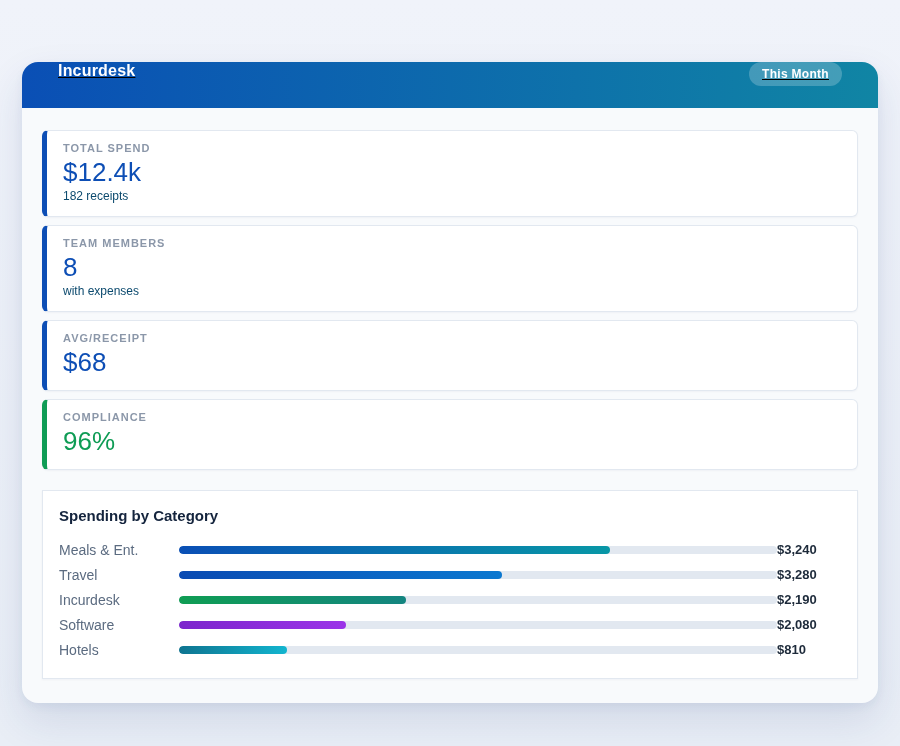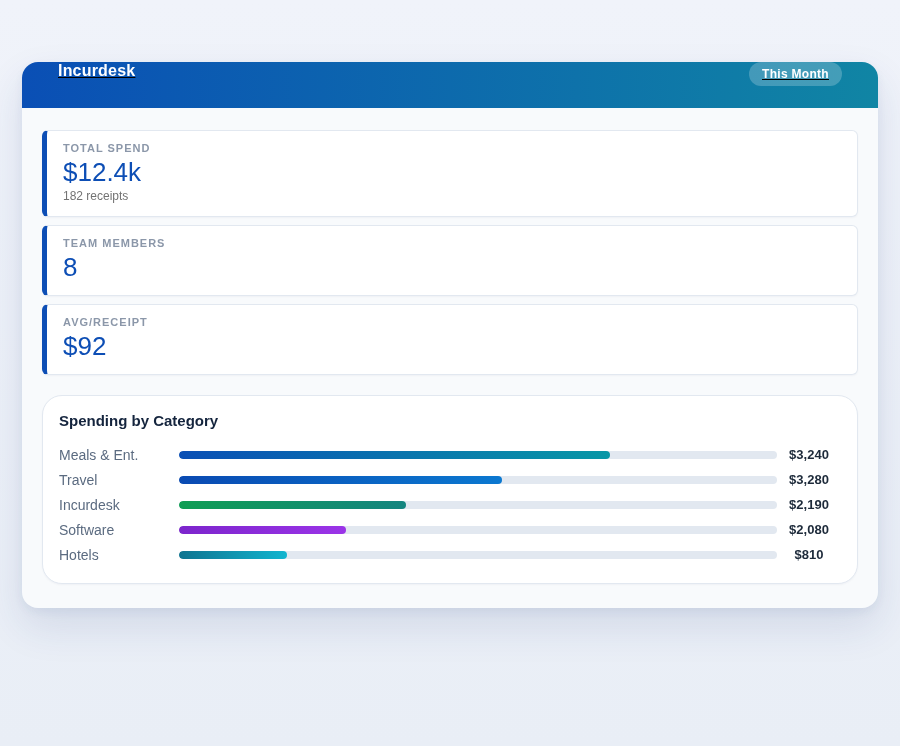--- a/index.html
+++ b/index.html
@@ -68,30 +68,30 @@
   }
   .stat-value {
     font-size: 26px;
     font-weight: normal;
     color: #0d4eb5;
     line-height: 32px;
     margin-top: 2px;
   }
   .stat-sub {
     font-size: 12px;
-    color: #737373;
+    color: #0c4a6e;
     line-height: 15px;
     margin-top: 1px;
   }
   .stat-sub:empty { display: none; }
   .spending-card {
     margin-top: 20px;
     background: #ffffff;
     border: 1px solid #e2e8f0;
-    border-radius: 20px;
+    border-radius: 0;
     padding: 16px;
     box-shadow: 0 1px 2px rgba(15, 35, 70, 0.04);
   }
   .spending-title {
     font-size: 15px;
     font-weight: bold;
     color: #14243d;
     margin-bottom: 13px;
   }
   .spending-row {
@@ -112,21 +112,21 @@
   }
   .bar-fill {
     height: 8px;
     border-radius: 4px;
     width: 0%;
   }
   .cat-amount {
     font-size: 13px;
     font-weight: bold;
     color: #1d2a3a;
-    text-align: center;
+    text-align: left;
   }
 </style>
 </head>
 <body>
 
 <div class="app-wrapper">
 
   <div class="app-header" style="background: linear-gradient(90deg, rgb(10, 79, 181), rgb(16, 133, 164));">
     <div class="app-title">Incurdesk</div>
     <button class="period-badge">This Month</button>
@@ -136,24 +136,30 @@
 
     <div class="stats-stack">
       <div class="stat-card" style="border-left-color: rgb(13, 78, 181);">
         <div class="stat-label">TOTAL SPEND</div>
         <div class="stat-value" style="color: rgb(13, 78, 181);">$12.4k</div>
         <div class="stat-sub">182 receipts</div>
       </div>
       <div class="stat-card" style="border-left-color: rgb(13, 78, 181);">
         <div class="stat-label">TEAM MEMBERS</div>
         <div class="stat-value" style="color: rgb(13, 78, 181);">8</div>
+        <div class="stat-sub">with expenses</div>
       </div>
       <div class="stat-card" style="border-left-color: rgb(13, 78, 181);">
         <div class="stat-label">AVG/RECEIPT</div>
-        <div class="stat-value" style="color: rgb(13, 78, 181);">$92</div>
+        <div class="stat-value" style="color: rgb(13, 78, 181);">$68</div>
+
+      </div>
+      <div class="stat-card" style="border-left-color: rgb(15, 156, 85);">
+        <div class="stat-label">COMPLIANCE</div>
+        <div class="stat-value" style="color: rgb(15, 156, 85);">96%</div>
 
       </div>
     </div>
 
     <div class="spending-card">
       <div class="spending-title">Spending by Category</div>
 
       <div class="spending-row">
         <div class="cat-label">Meals &amp; Ent.</div>
         <div class="bar-track" style="background: rgb(226, 232, 240);">

